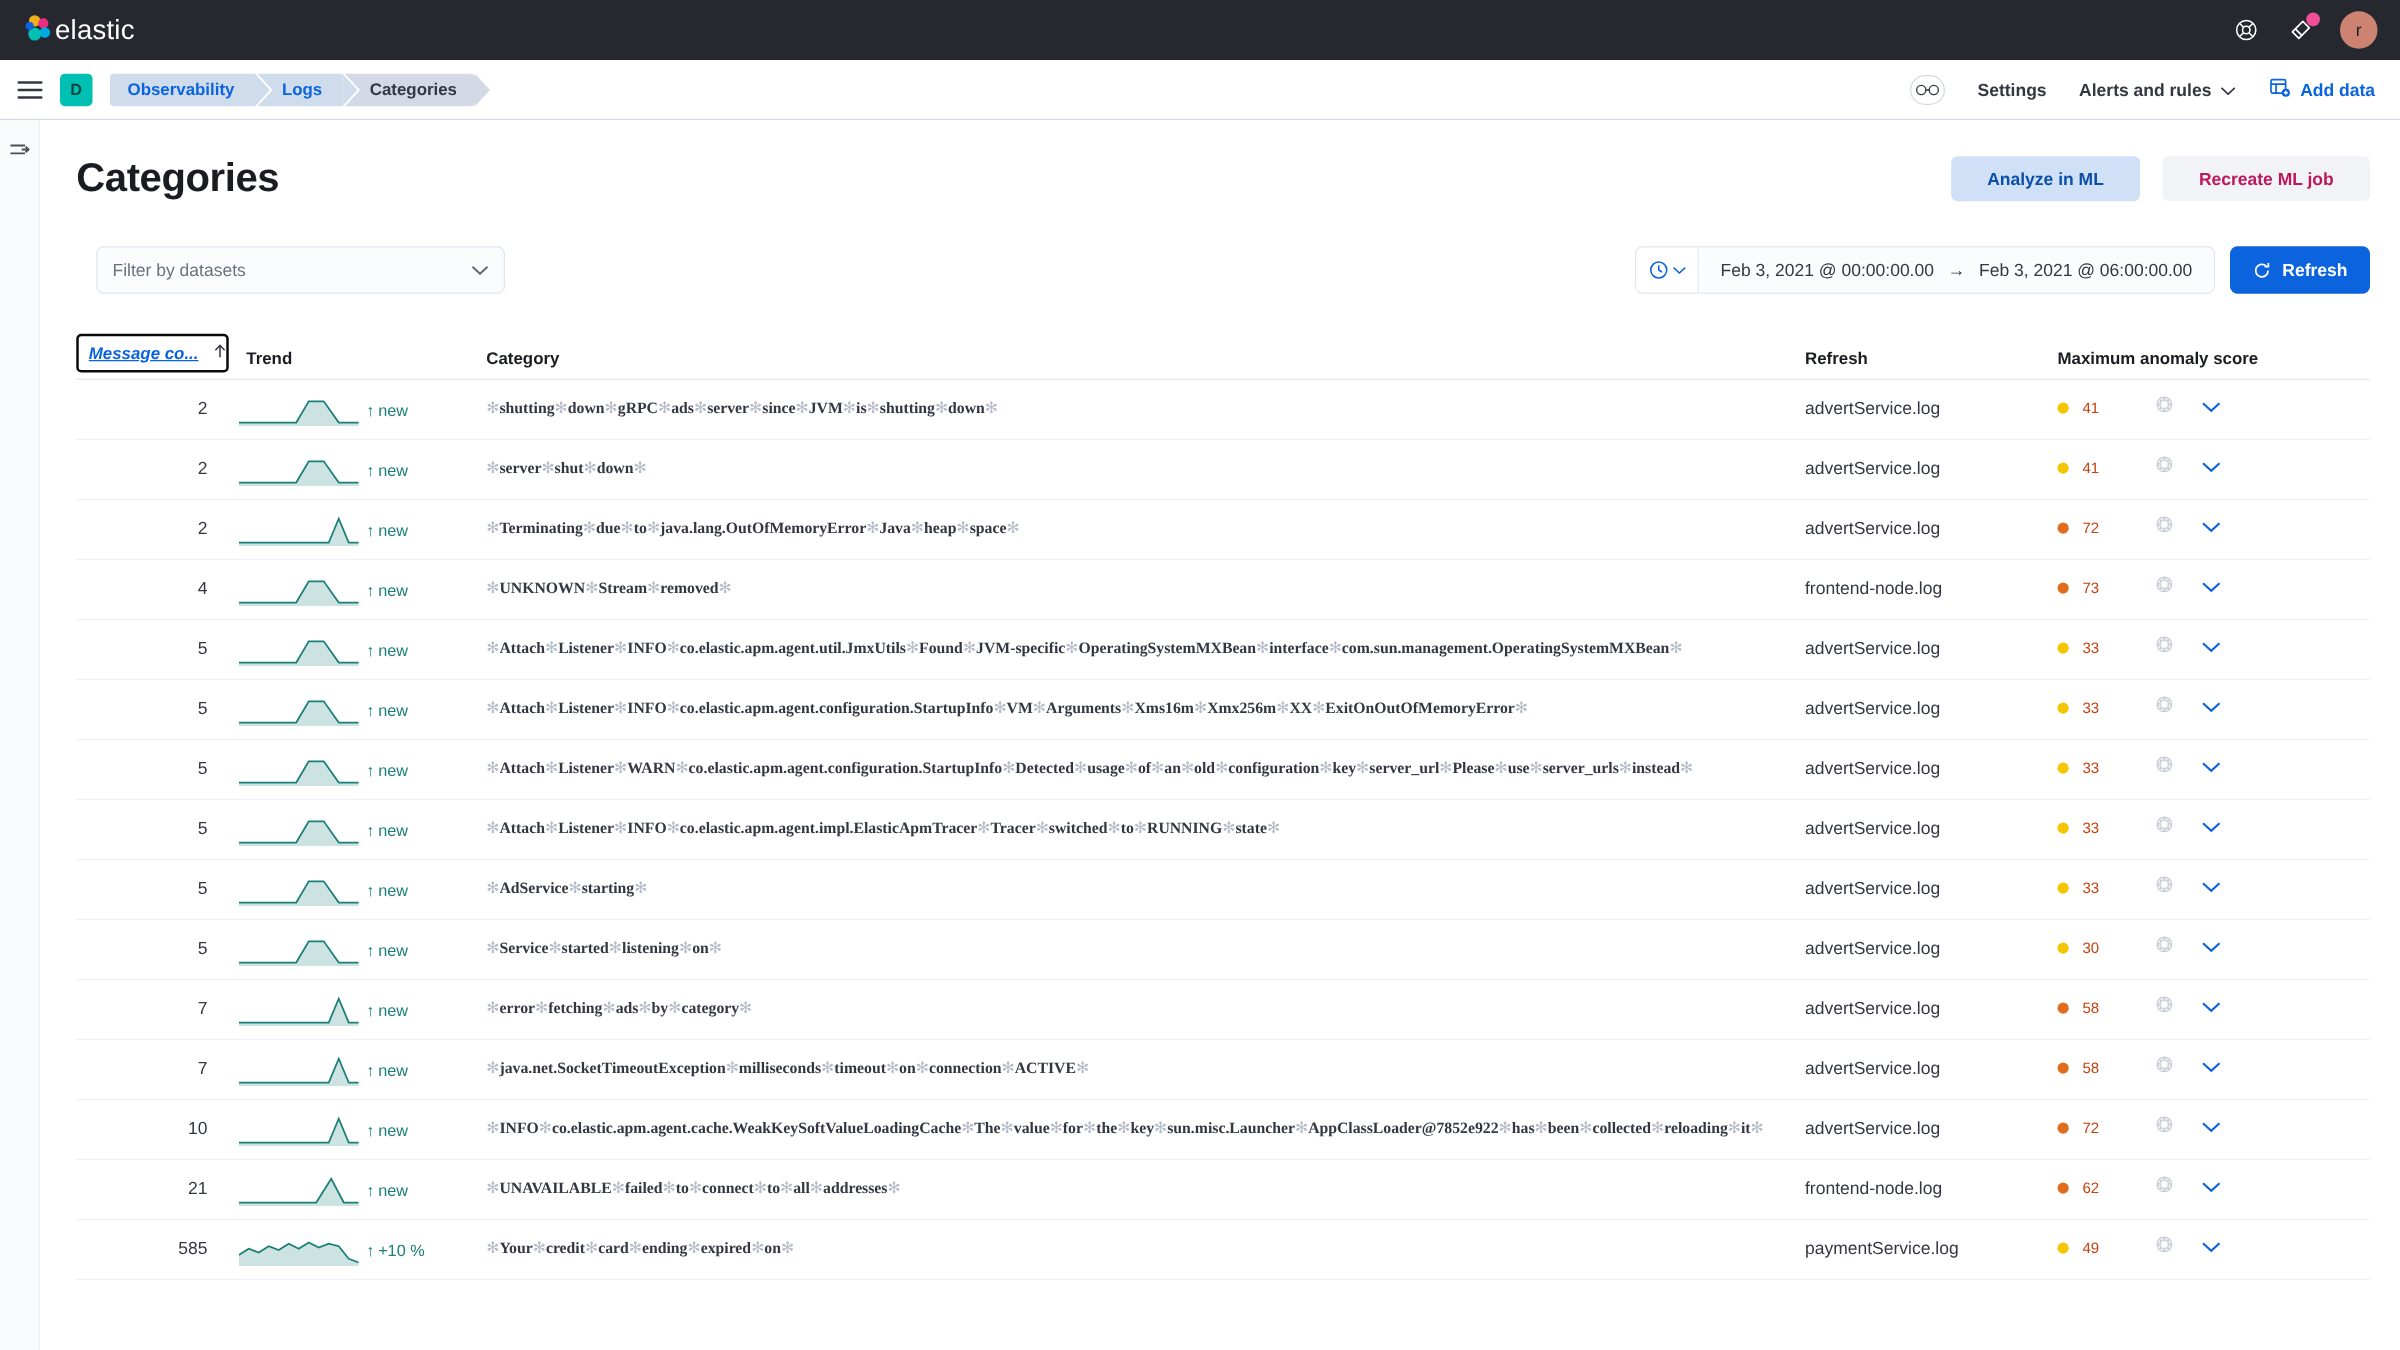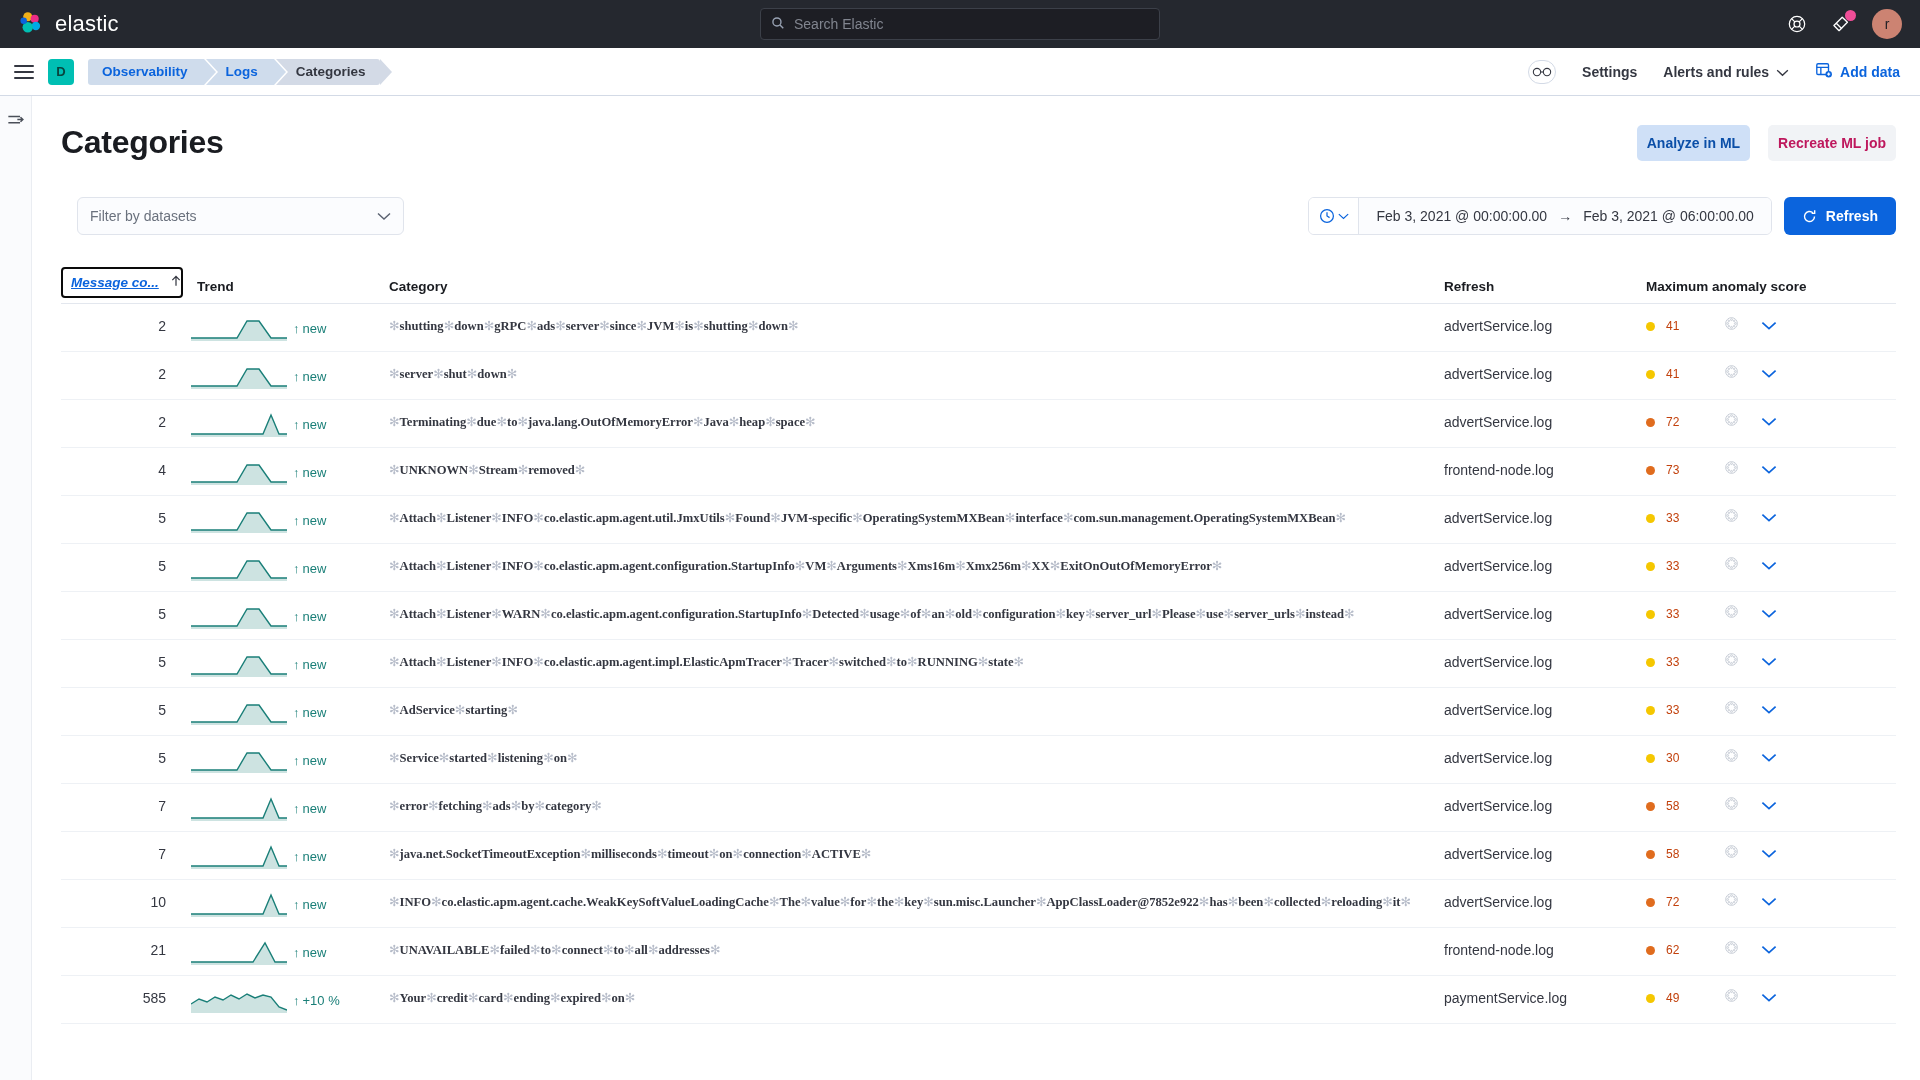--- a/index.html
+++ b/index.html
@@ -14,21 +14,21 @@
 
   
   .chrome {
     height: 48px;
     background: #25282f;
     display: flex;
     align-items: center;
     padding: 0 18px;
     position: relative;
   }
-  .brand { display: flex; align-items: center; gap: 11px; }
+  .brand { display: flex; align-items: center; }
   .brand-logo { width: 26px; height: 26px; position: relative; }
   .brand-name {
     color: #ffffff;
     font-size: 22px;
     letter-spacing: .2px;
     font-weight: 400;
   }
   .chrome-search {
     position: absolute;
     left: 50%;
@@ -195,21 +195,21 @@
     color: #1a1c21;
   }
   .head-actions { margin-left: auto; display: flex; gap: 18px; align-items: center; }
   .btn {
     height: 36px;
     border-radius: 5px;
     border: 0;
     font-family: inherit;
     font-size: 14px;
     font-weight: 600;
-    padding: 0 10px;
+    padding: 0 29px;
     cursor: pointer;
   }
   .btn-primary-light { background: #cfe0f7; color: #0b4fa8; }
   .btn-disabled { background: #f1f3f6; color: #be185d; cursor: not-allowed; }
 
   
   .controls {
     display: flex;
     align-items: center;
     margin-top: 36px;
@@ -388,29 +388,20 @@
         <circle cx="12" cy="7" r="5.6" fill="#f0b019"></circle>
         <circle cx="20.5" cy="9.5" r="5" fill="#ed2d84"></circle>
         <circle cx="22" cy="18.5" r="5.2" fill="#00a9e5"></circle>
         <circle cx="12" cy="20" r="6.4" fill="#00bfb3"></circle>
         <circle cx="7" cy="12" r="4" fill="#0b64dd"></circle>
       </svg>
     </span>
     <span class="brand-name">elastic</span>
   </div>
 
-  <div class="chrome-search">
-    <span>
-      <svg width="14" height="14" viewBox="0 0 16 16" fill="none" stroke="#98a2b3" stroke-width="1.6">
-        <circle cx="6.8" cy="6.8" r="4.6"></circle>
-          <path d="M10.3 10.3 L14 14"></path>
-      </svg>
-    </span>
-    <input type="text" placeholder="Search Elastic" style="">
-  </div>
 
   <div class="chrome-right">
     <span class="icon-btn">
       <svg width="20" height="20" viewBox="0 0 24 24" fill="none" stroke="#ffffff" stroke-width="1.5">
         <circle cx="12" cy="12" r="9.2"></circle>
           <circle cx="12" cy="12" r="3.6"></circle>
         <path d="M5.5 5.5 9.4 9.4M18.5 5.5 14.6 9.4M5.5 18.5 9.4 14.6M18.5 18.5 14.6 14.6"></path>
       </svg>
     </span>
     <span class="icon-btn">

